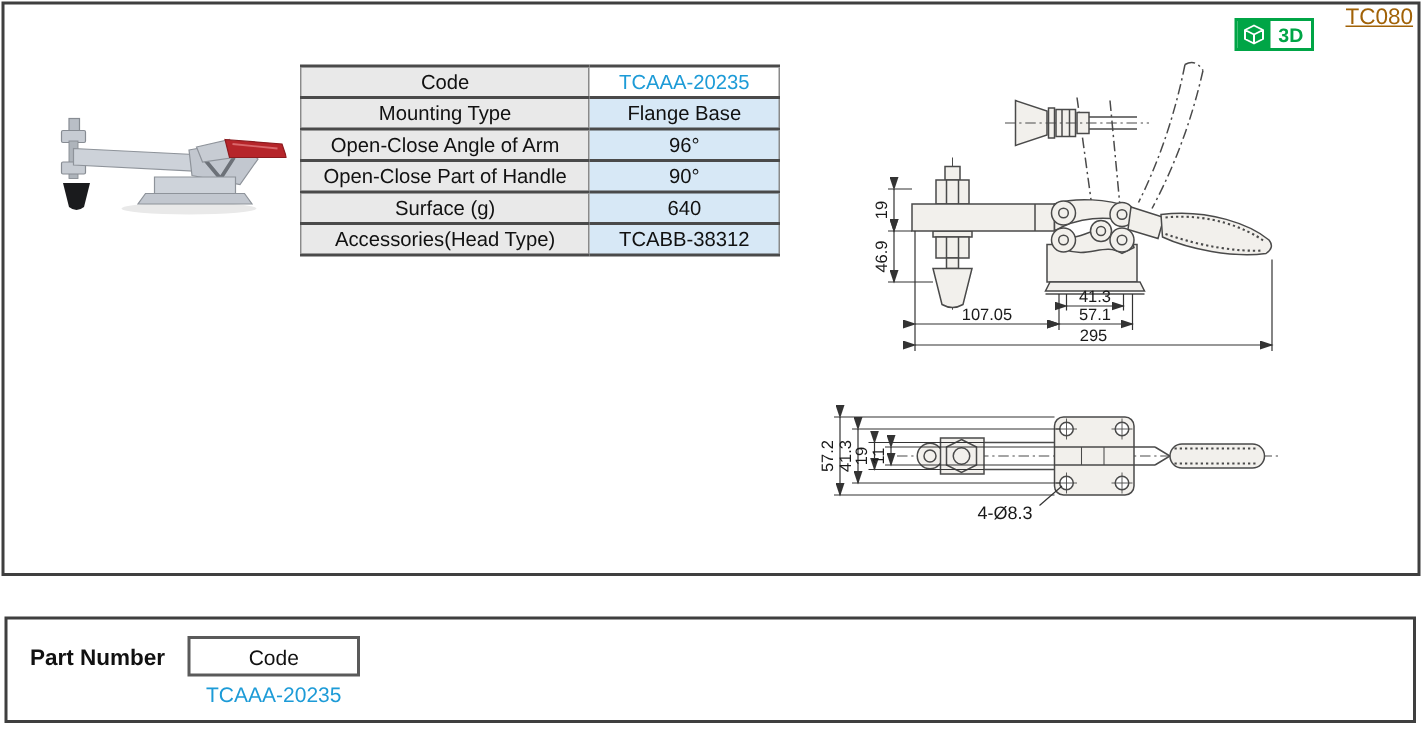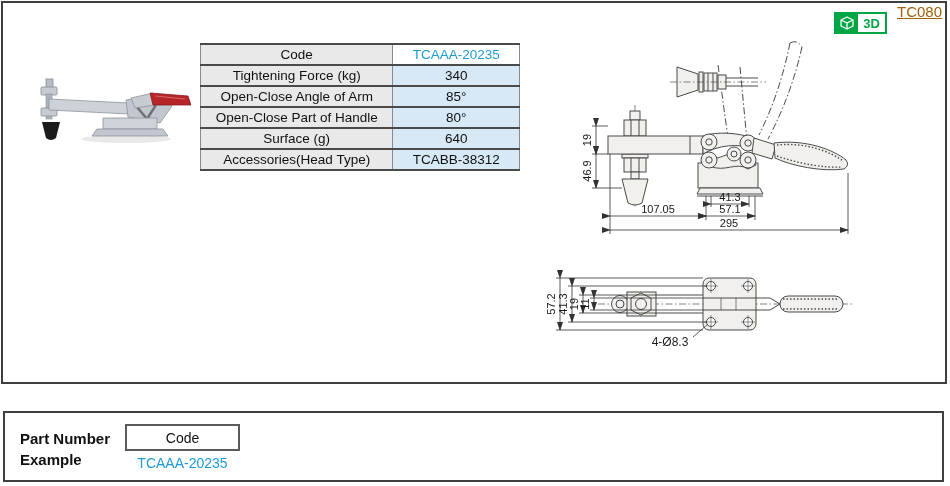--- a/index.html
+++ b/index.html
@@ -11,21 +11,21 @@
   .main-box { position:absolute; left:1px; top:1px; width:946px; height:383px;
               border:2px solid #3f3f3f; background:#fff; }
 
   
   .watermark { position:absolute; left:300px; top:200px; font-size:80px; font-weight:bold;
                letter-spacing:4px; color:rgba(125,125,125,0.13); z-index:6; pointer-events:none;
                font-family:"DejaVu Sans", sans-serif; }
 
   
   .badge { position:absolute; left:820px; top:9px; display:flex; align-items:stretch;
-           border:2px solid #00a546; background:#fff; height:22px; z-index:8; cursor:pointer;margin-left:11px; }
+           border:2px solid #00a546; background:#fff; height:22px; z-index:8; cursor:pointer; }
   .badge-icon { width:22px; background:#00a546; display:flex; align-items:center; justify-content:center; }
   .badge-text { width:27px; display:flex; align-items:center; justify-content:center;
                 color:#00a546; font-size:13px; font-weight:bold; }
   .doc-code { position:absolute; left:894px; top:0; font-size:15px; color:#a16207; z-index:8;text-decoration:underline; }
 
   
   table.spec { position:absolute; left:197px; top:40px; width:320px; border-collapse:collapse;
                z-index:4; font-size:13.5px; }
   table.spec td { height:21px; padding:0 4px; text-align:center; vertical-align:middle;
                   border-top:2px solid #4a4a4a; border-left:1px solid #8a8a8a; line-height:1; }
@@ -90,30 +90,30 @@
       </g>
     </svg>
 
     <table class="spec">
       <tbody>
           <tr>
             <td class="lbl">Code</td>
             <td class="val hl">TCAAA-20235</td>
           </tr>
           <tr>
-            <td class="lbl">Tightening Force (kg)</td>
-            <td class="val">340</td>
+            <td class="lbl">Mounting Type</td>
+            <td class="val">Flange Base</td>
           </tr>
           <tr>
             <td class="lbl">Open-Close Angle of Arm</td>
-            <td class="val">85°</td>
+            <td class="val">96°</td>
           </tr>
           <tr>
             <td class="lbl">Open-Close Part of Handle</td>
-            <td class="val">80°</td>
+            <td class="val">90°</td>
           </tr>
           <tr>
             <td class="lbl">Surface (g)</td>
             <td class="val">640</td>
           </tr>
           <tr>
             <td class="lbl">Accessories(Head Type)</td>
             <td class="val">TCABB-38312</td>
           </tr>
         </tbody>
@@ -284,19 +284,18 @@
         <text x="46" y="39" text-anchor="middle" transform="rotate(-90 46 39)">11</text>
         <text x="127" y="81" text-anchor="middle" class="lead">4-Ø8.3</text>
       </g>
     </svg>
 
   </div>
 
   <div class="pn-box">
     <div class="pn-title">
       <div>Part Number</div>
-      <div>Example</div>
     </div>
     <div class="pn-code-box">Code</div>
     <div class="pn-code-value">TCAAA-20235</div>
   </div>
 
 </div>
 
 </body></html>

